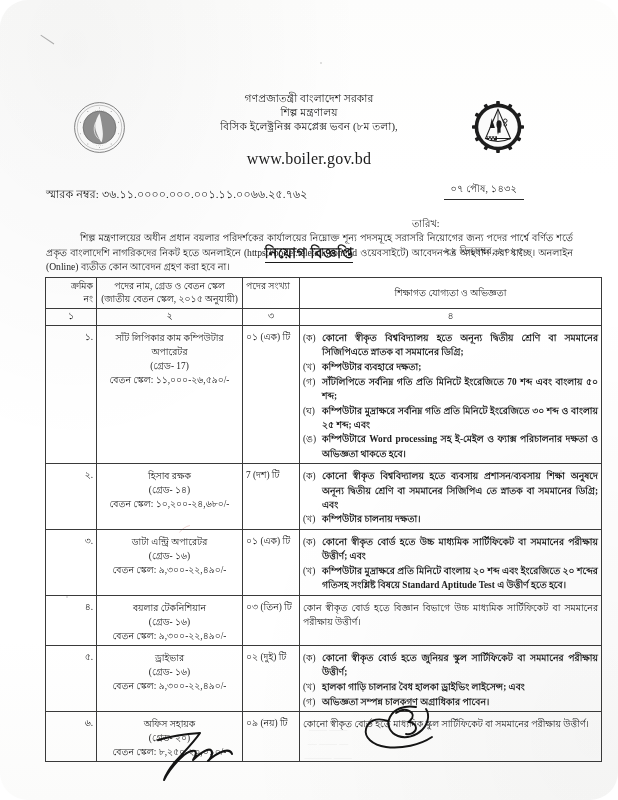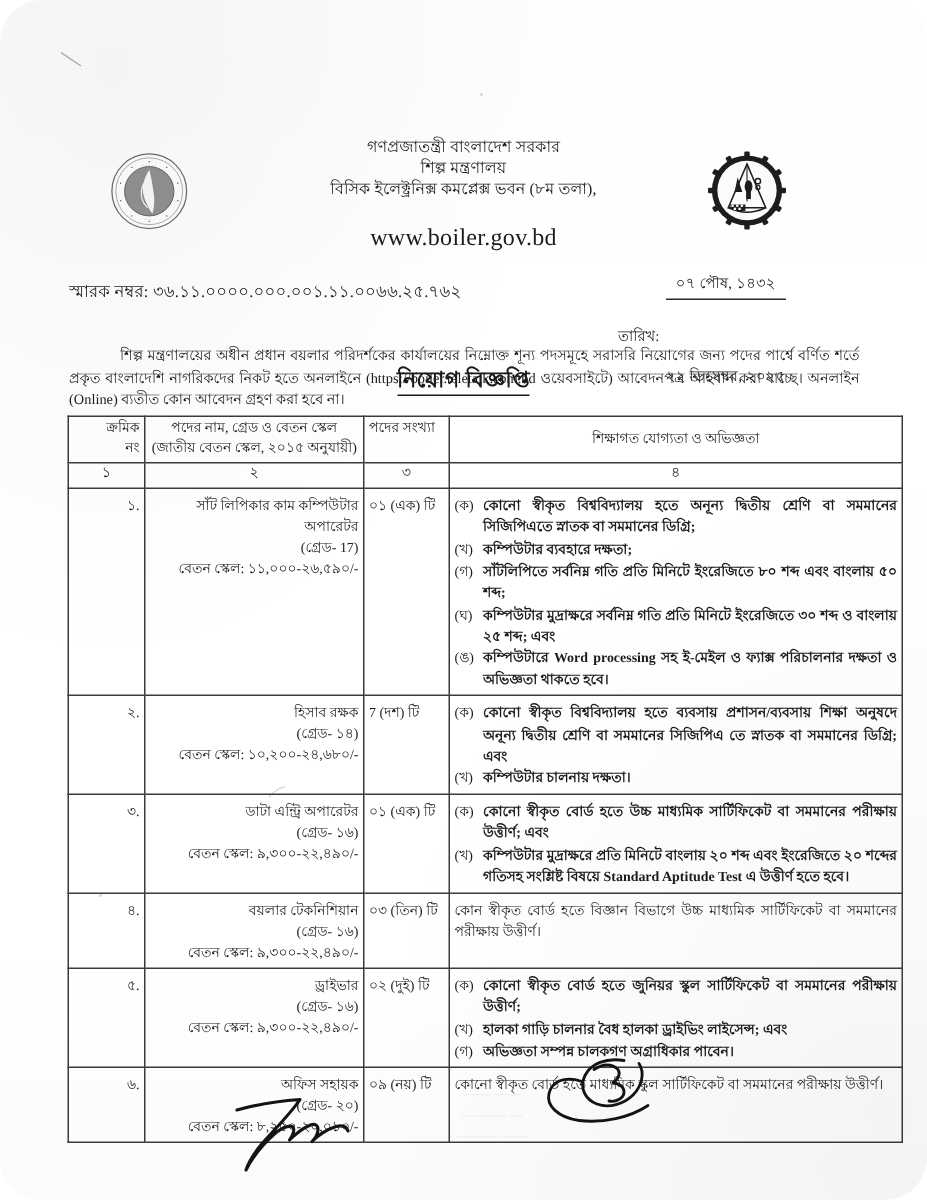--- a/index.html
+++ b/index.html
@@ -156,21 +156,21 @@
     padding: 3px 3px;
     line-height: 13px;
   }
   tr.numrow td {
     text-align: center;
     padding: 1px 3px 2px 3px;
     font-size: 9.5px;
   }
 
   td.c-sl.body { padding-top: 4px; }
-  .post-cell { line-height: 14px; padding-top: 3px; text-align: right; }
+  .post-cell { line-height: 14px; padding-top: 3px; }
   .post-name { }
   .post-grade { }
   .post-scale { white-space: nowrap; }
   td.c-num.body { padding-top: 4px; white-space: nowrap; }
 
   .qual-cell { padding-top: 3px; }
   .q-item {
     display: flex;
     line-height: 14.2px;
     margin-bottom: 0.5px;
@@ -358,21 +358,21 @@
               <div class="q-item">
                 <span class="q-mark">(ক)</span>
                 <span class="q-text">কোনো স্বীকৃত বিশ্ববিদ্যালয় হতে অনূন্য দ্বিতীয় শ্রেণি বা সমমানের সিজিপিএতে স্নাতক বা সমমানের ডিগ্রি;</span>
               </div>
               <div class="q-item">
                 <span class="q-mark">(খ)</span>
                 <span class="q-text">কম্পিউটার ব্যবহারে দক্ষতা;</span>
               </div>
               <div class="q-item">
                 <span class="q-mark">(গ)</span>
-                <span class="q-text">সাঁটলিপিতে সর্বনিম্ন গতি প্রতি মিনিটে ইংরেজিতে ৮০ শব্দ এবং বাংলায় ৫০ শব্দ;</span>
+                <span class="q-text">সাঁটলিপিতে সর্বনিম্ন গতি প্রতি মিনিটে ইংরেজিতে 70 শব্দ এবং বাংলায় ৫০ শব্দ;</span>
               </div>
               <div class="q-item">
                 <span class="q-mark">(ঘ)</span>
                 <span class="q-text">কম্পিউটার মুদ্রাক্ষরে সর্বনিম্ন গতি প্রতি মিনিটে ইংরেজিতে ৩০ শব্দ ও বাংলায় ২৫ শব্দ; এবং</span>
               </div>
               <div class="q-item">
                 <span class="q-mark">(ঙ)</span>
                 <span class="q-text">কম্পিউটারে Word processing সহ ই-মেইল ও ফ্যাক্স পরিচালনার দক্ষতা ও অভিজ্ঞতা থাকতে হবে।</span>
               </div>
             </div>

